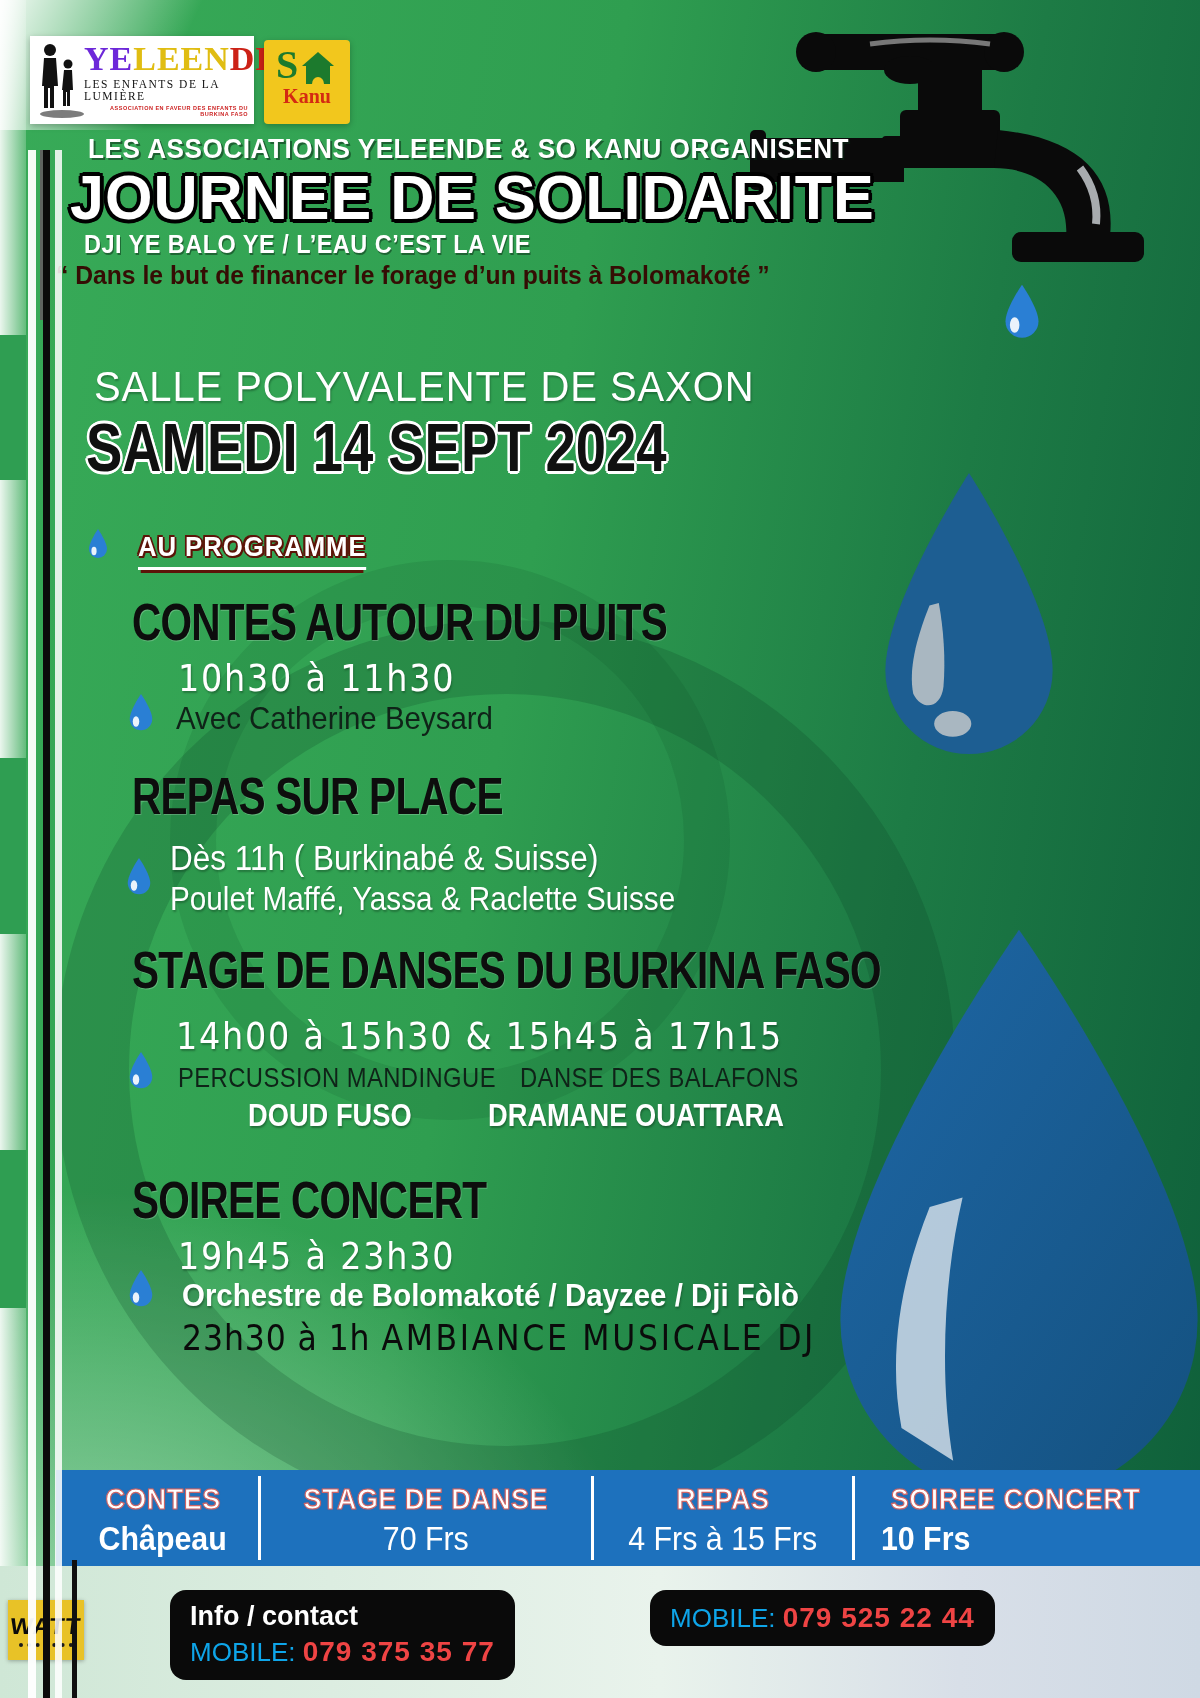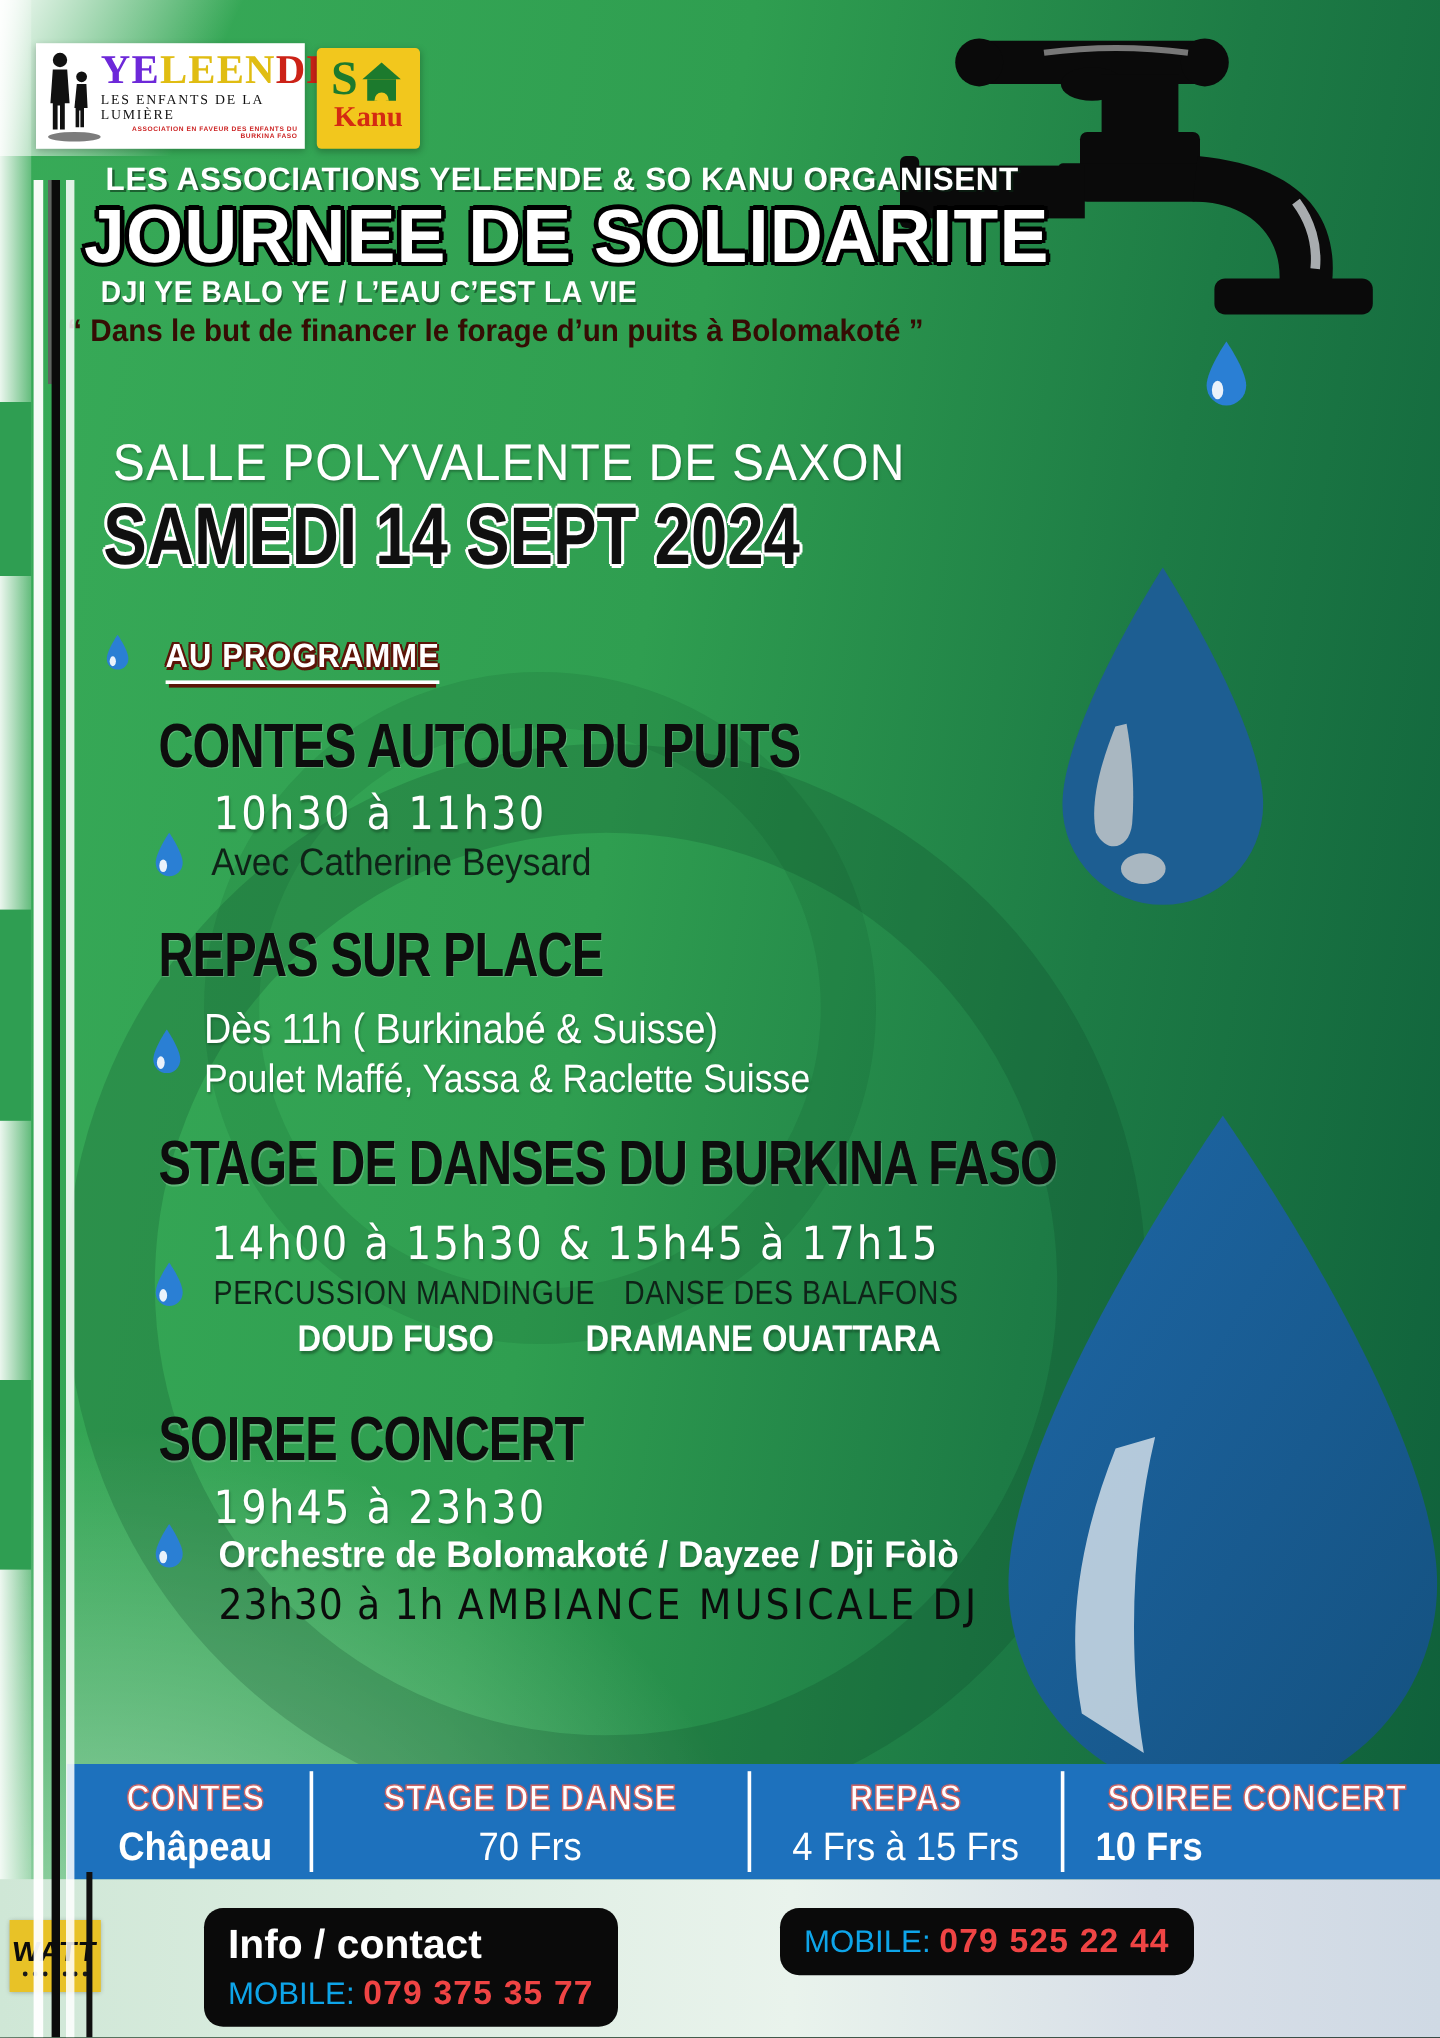--- a/index.html
+++ b/index.html
@@ -31,21 +31,21 @@
   
   .yeleende{left:30px;top:36px;width:224px;height:88px;background:#fff;z-index:8;
     box-shadow:0 2px 6px rgba(0,0,0,.25);padding:6px 6px 4px 54px;}
   .yeleende-sil{left:4px;top:6px;width:50px;height:80px;}
   .yeleende-name{font-family:"Liberation Serif",serif;font-weight:700;font-size:34px;line-height:1;letter-spacing:1px;}
   .yeleende-tag{font-family:"Liberation Serif",serif;font-size:11.5px;letter-spacing:1.5px;color:#111;margin-top:2px;}
   .yeleende-assoc{font-size:5.5px;color:#c22;letter-spacing:.5px;margin-top:3px;text-align:right;font-weight:700;}
   .sokanu{left:264px;top:40px;width:86px;height:84px;background:#f2c71d;border-radius:4px;z-index:8;
     box-shadow:0 2px 6px rgba(0,0,0,.25);text-align:center;}
   .sokanu-s{font-family:"Liberation Serif",serif;font-weight:700;font-size:40px;color:#1c7a2d;line-height:.95;display:inline-block;}
-  .sokanu-kanu{font-family:"Liberation Serif",serif;font-weight:700;font-size:24px;color:#d42a12;line-height:1;margin-top:-2px;}
+  .sokanu-kanu{font-family:"Liberation Serif",serif;font-weight:700;font-size:20px;color:#d42a12;line-height:1;margin-top:-2px;}
   
   .faucet{left:750px;top:18px;width:430px;height:340px;z-index:2;}
   .faucet-drip{left:1000px;top:282px;width:44px;height:64px;z-index:2;}
   
   .organisers{left:88px;top:134px;font-weight:700;font-size:27px;color:#fff;letter-spacing:.5px;
     text-shadow:2px 2px 0 rgba(10,40,20,.55);transform:scaleX(.97);transform-origin:left top;z-index:3;}
   .main-title{left:70px;top:161px;font-weight:700;font-size:63px;color:#fff;letter-spacing:1px;z-index:3;
     transform:scaleX(.97);transform-origin:left top;
     text-shadow:-4px 0 0 #000,4px 0 0 #000,0 -4px 0 #000,0 4px 0 #000,-3px -3px 0 #000,3px 3px 0 #000,-3px 3px 0 #000,3px -3px 0 #000;}
   .slogan{left:84px;top:230px;font-weight:700;font-size:25px;color:#fff;letter-spacing:.5px;z-index:3;
@@ -84,27 +84,27 @@
   .big-drop2{left:784px;top:924px;width:470px;height:566px;z-index:2;}
   
   .price-bar{left:56px;top:1470px;width:1144px;height:96px;background:#1d71bd;z-index:5;
     display:flex;align-items:stretch;padding-left:12px;}
   .price-col{display:flex;flex-direction:column;justify-content:center;align-items:center;padding-top:4px;}
   .price-sep{width:3px;background:#fff;margin:6px 0;}
   .price-label{font-weight:700;font-size:30px;color:#fff;letter-spacing:.5px;
     -webkit-text-stroke:1.2px #cf6464;text-shadow:0 0 2px rgba(207,80,80,.7);transform:scaleX(.9);}
   .price-value{font-size:33px;color:#fff;margin-top:4px;transform:scaleX(.92);}
   .price-value.bold{font-weight:700;}
-  .pc1{width:190px;} .pc2{width:362px;} .pc3{width:258px;} .pc4{flex:1;align-items:flex-start;padding-left:22px;}
+  .pc1{width:190px;} .pc2{width:330px;} .pc3{width:258px;} .pc4{flex:1;align-items:flex-start;padding-left:22px;}
   .pc4 .price-label{align-self:flex-start;}
   
   .bottom-strip{left:0;top:1566px;width:1200px;height:132px;z-index:4;
     background:linear-gradient(to right,#cfe7d6 0%,#e9f3ec 55%,#d8dfe8 80%,#cfd9e4 100%);}
   .contact-box{background:#0a0a0a;border-radius:16px;color:#fff;padding:10px 20px 12px 20px;z-index:6;}
-  .contact-title{font-weight:700;font-size:34px;line-height:1.25;}
+  .contact-title{font-weight:700;font-size:27px;line-height:1.25;}
   .contact-line{font-size:26px;margin-top:2px;}
   .contact-line .lbl{color:#0ea5e9;}
   .contact-line .num{font-weight:700;font-size:28px;letter-spacing:1px;color:#ef4444;}
   .contact1{left:170px;top:1590px;}
   .contact2{left:650px;top:1590px;}
   .watt{left:8px;top:1600px;width:76px;height:60px;background:#e8c227;z-index:6;
     display:flex;flex-direction:column;align-items:center;justify-content:center;box-shadow:0 1px 4px rgba(0,0,0,.3);}
   .watt-text{font-weight:700;font-size:23px;color:#0b0b0b;letter-spacing:1px;transform:scaleX(1.05) skewX(-6deg);}
   .watt-bar{width:54px;height:4px;margin-top:3px;border-top:4px dotted #1a1a1a;}
 </style>

